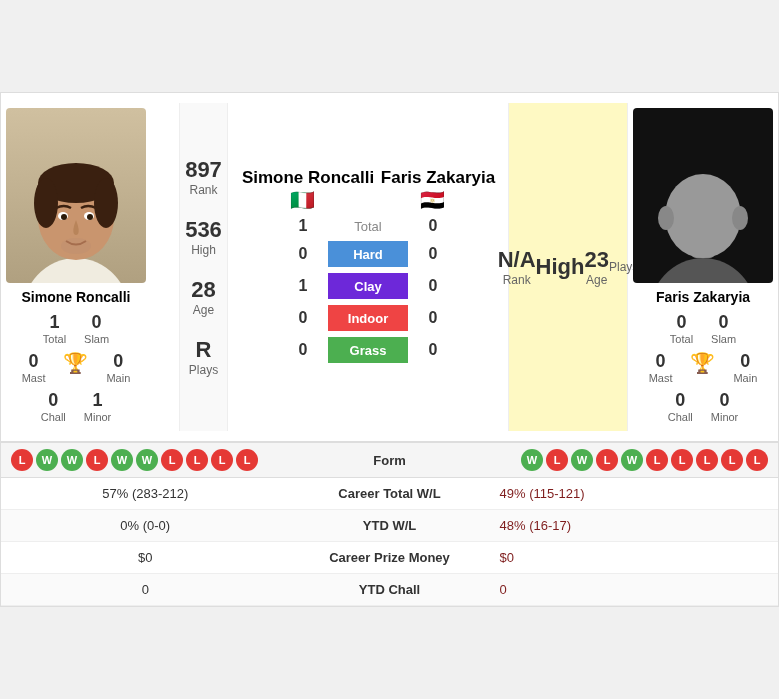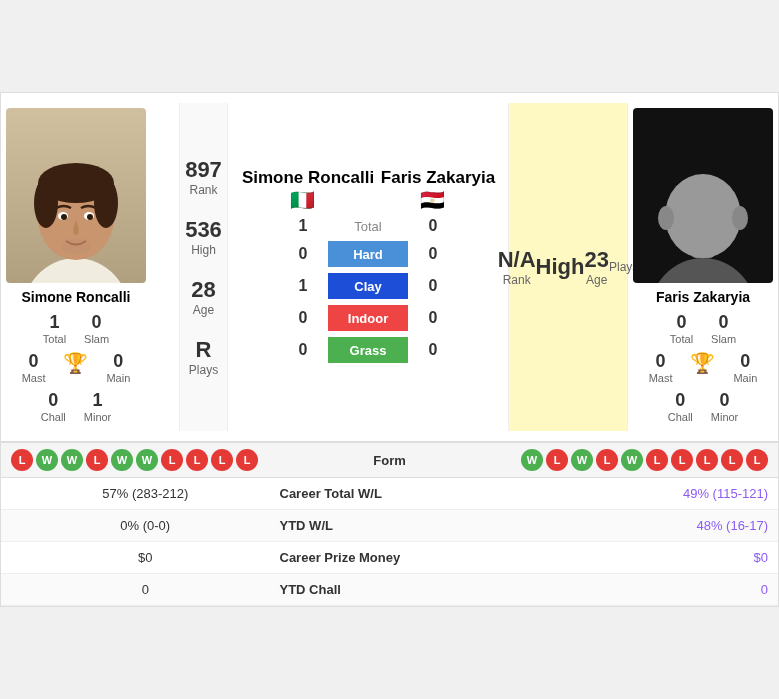--- a/index.html
+++ b/index.html
@@ -126,21 +126,21 @@
       height: 26px;
       border-radius: 0;
       display: flex;
       align-items: center;
       justify-content: center;
       font-size: 13px;
       font-weight: bold;
       color: #fff;
     }
     .hard-badge { background: #4a90d9; }
-    .clay-badge { background: #1d4ed8; }
+    .clay-badge { background: #6d28d9; }
     .indoor-badge { background: #ef4444; }
     .grass-badge { background: #4caf50; }
 
     
     .player-right {
       width: 185px;
       display: flex;
       flex-direction: column;
       align-items: center;
       padding: 5px;
@@ -211,29 +211,30 @@
       background: #fafafa;
     }
     .stats-left-val {
       flex: 1;
       text-align: center;
       font-size: 13px;
       color: #333;
     }
     .stats-center-label {
       width: 220px;
+      text-align: center;
       font-weight: bold;
       font-size: 13px;
       color: #333;
     }
     .stats-right-val {
       flex: 1;
-      text-align: right;
+      text-align: left;
       font-size: 13px;
-      color: #8b5cf6;
+      color: #7f1d1d;
     }
 
     
     .photo-placeholder-left {
       width: 140px;
       height: 175px;
       background: linear-gradient(#d0c0a0, #b0a080);
       border-radius: 4px;
       position: relative;
       overflow: hidden;

